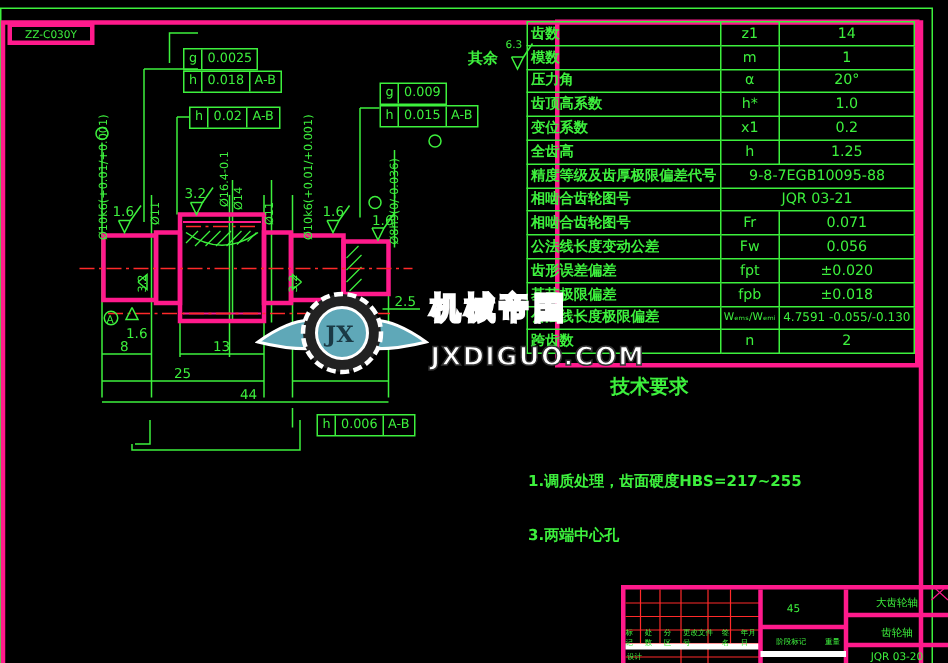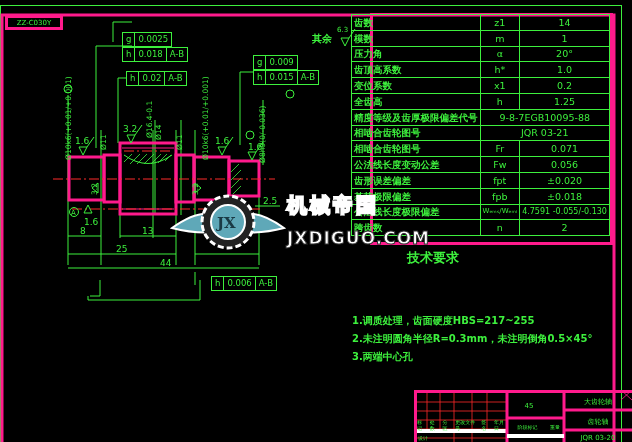--- a/index.html
+++ b/index.html
@@ -250,21 +250,20 @@
       <tr>
           <td class="name">跨齿数</td>
           <td class="sym">n</td>
           <td class="val">2</td>
         </tr>
     </tbody>
   </table>
 
   <div class="note-title">技术要求</div>
   <div class="note" style="top:274px;">1.调质处理，齿面硬度HBS=217~255</div>
-  <div class="note" style="top:292px;">2.未注明圆角半径R=0.3mm，未注明倒角0.5×45°</div>
   <div class="note" style="top:310px;">3.两端中心孔</div>
 
   <div class="logo">
     <svg width="116" height="64">
       <path d="M2,38 Q30,18 46,26 L46,42 Q25,44 2,38 Z" fill="#5fa8b8" stroke="#fff" stroke-width="2"></path>
       <path d="M114,38 Q86,18 70,26 L70,42 Q91,44 114,38 Z" fill="#5fa8b8" stroke="#fff" stroke-width="2"></path>
       <circle cx="58" cy="32" r="26" fill="#222" stroke="#fff" stroke-width="3" stroke-dasharray="6 3"></circle>
       <circle cx="58" cy="32" r="17" fill="#5fa8b8" stroke="#fff" stroke-width="2"></circle>
       <text x="47" y="38" font-size="15" font-weight="bold" fill="#1a3a45" font-family="DejaVu Serif, serif">JX</text>
     </svg>

